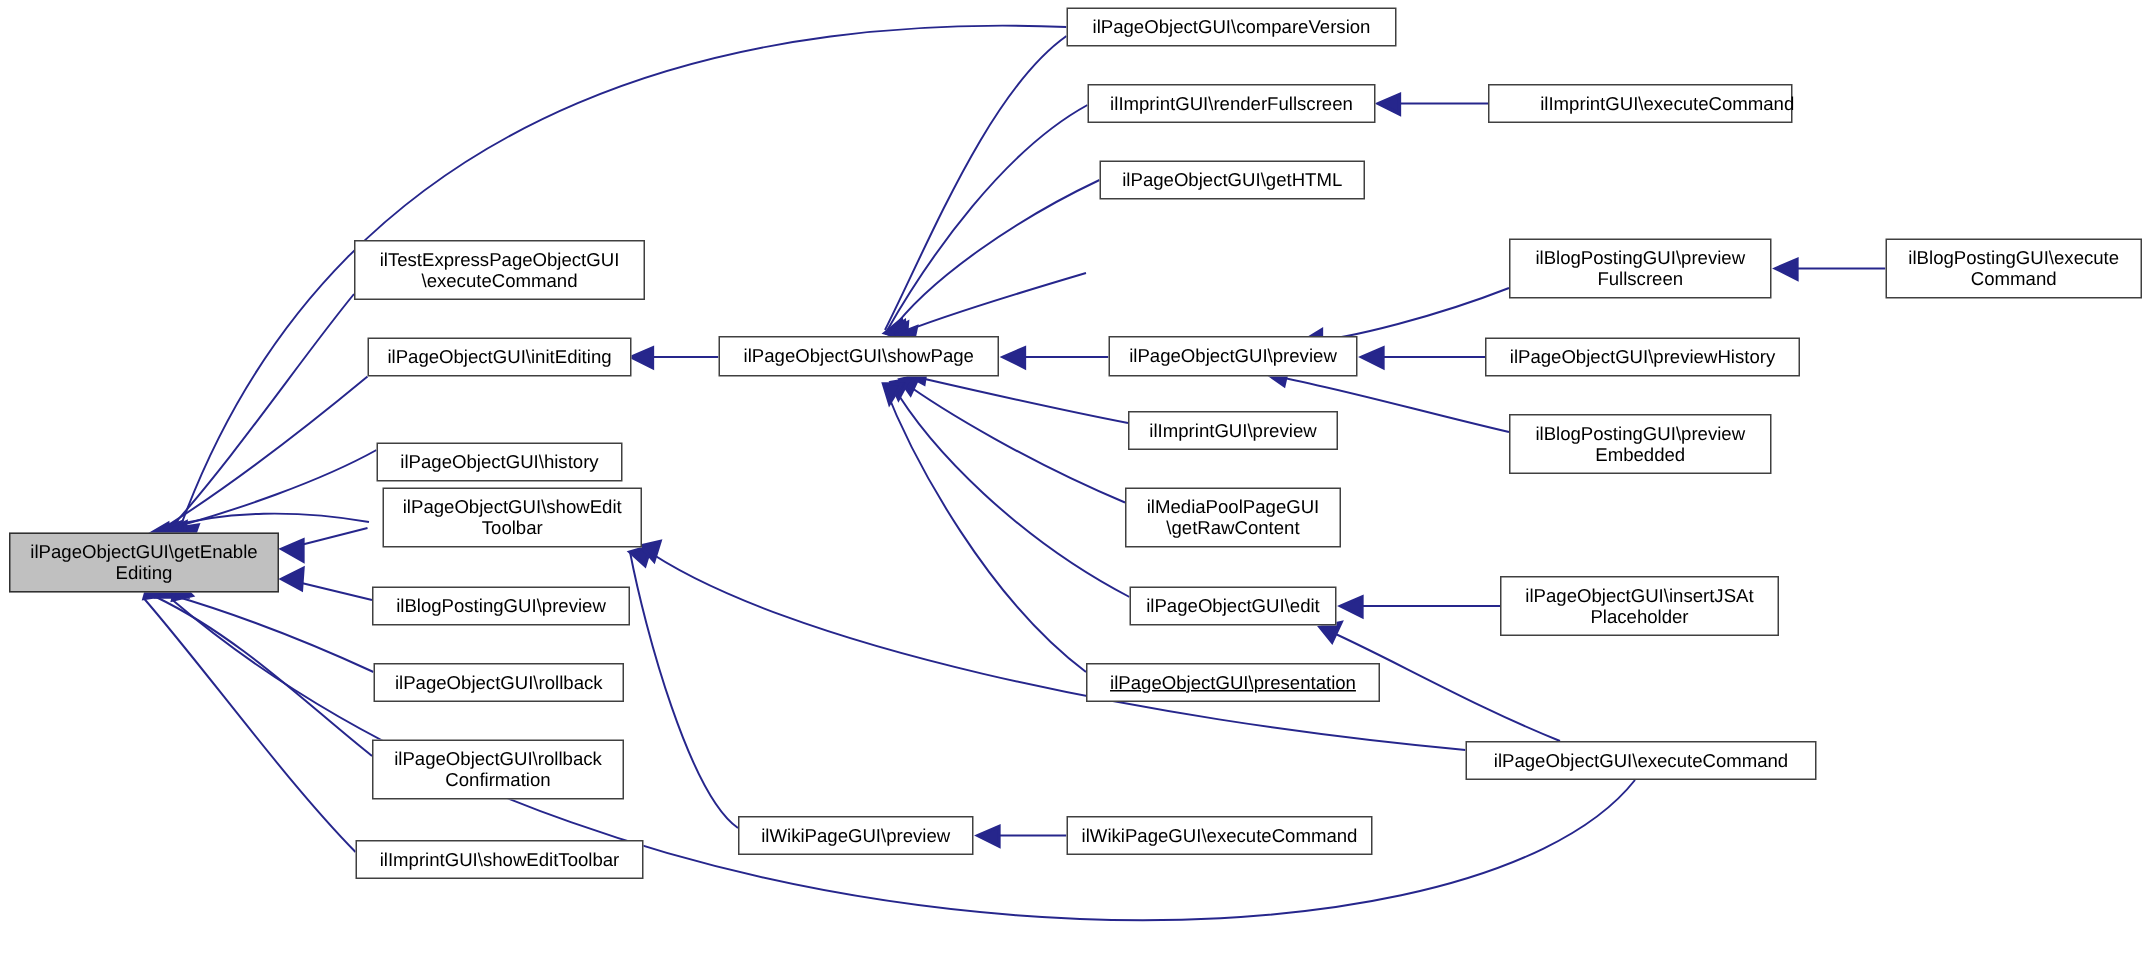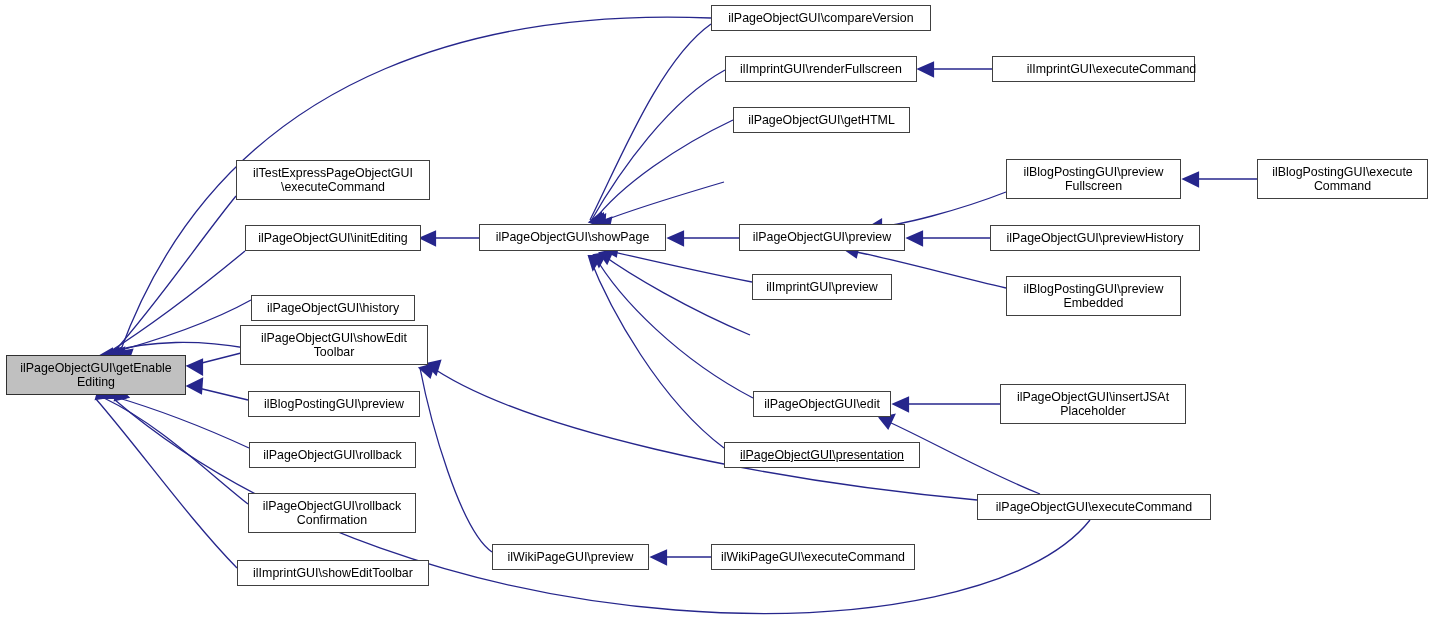--- a/index.html
+++ b/index.html
@@ -80,33 +80,35 @@
       <path d="M 652,557 l 14,-6 l 0,13 z" fill="#26268c" stroke="#26268c" stroke-width="2.2" stroke-linejoin="miter"></path>
       <path d="M 1090,520 C 980,660 420,660 115,400" fill="none" stroke="#26268c" stroke-width="1.3"></path>
       <path d="M 115,400 l 3,-13 l 10,10 z" fill="#26268c" stroke="#26268c" stroke-width="2.2" stroke-linejoin="miter"></path>
     </svg>
 <div class="node focus" style="left: 6px; top: 355px; width: 180px; height: 40px;">ilPageObjectGUI\getEnable
 Editing</div>
     <div class="node" style="left: 236px; top: 160px; width: 194px; height: 40px;">ilTestExpressPageObjectGUI
 \executeCommand</div>
     <div class="node" style="left: 245px; top: 225px; width: 176px; height: 26px;">ilPageObjectGUI\initEditing</div>
     <div class="node" style="left: 251px; top: 274px; width: 164px; height: 26px; margin-top: 21px;">ilPageObjectGUI\history</div>
-    <div class="node" style="left: 240px; top: 325px; width: 188px; height: 40px;">ilPageObjectGUI\showEdit
+    <div class="node" style="left: 255px; top: 325px; width: 173px; height: 40px;">ilPageObjectGUI\showEdit
 Toolbar</div>
     <div class="node" style="left: 248px; top: 391px; width: 172px; height: 26px;">ilBlogPostingGUI\preview</div>
     <div class="node" style="left: 249px; top: 442px; width: 167px; height: 26px;">ilPageObjectGUI\rollback</div>
     <div class="node" style="left: 248px; top: 493px; width: 168px; height: 40px;">ilPageObjectGUI\rollback
 Confirmation</div>
     <div class="node" style="left: 237px; top: 560px; width: 192px; height: 26px;">ilImprintGUI\showEditToolbar</div>
     <div class="node" style="left: 479px; top: 224px; width: 187px; height: 27px;">ilPageObjectGUI\showPage</div>
     <div class="node" style="left: 711px; top: 5px; width: 220px; height: 26px;">ilPageObjectGUI\compareVersion</div>
     <div class="node" style="left: 725px; top: 56px; width: 192px; height: 26px;">ilImprintGUI\renderFullscreen</div>
     <div class="node" style="left: 733px; top: 107px; width: 177px; height: 26px;">ilPageObjectGUI\getHTML</div>
     <div class="node" style="left: 739px; top: 224px; width: 166px; height: 27px;">ilPageObjectGUI\preview</div>
     <div class="node" style="left: 752px; top: 274px; width: 140px; height: 26px;">ilImprintGUI\preview</div>
+    <div class="node" style="left: 750px; top: 325px; width: 144px; height: 40px;">ilMediaPoolPageGUI
+\getRawContent</div>
     <div class="node" style="left: 753px; top: 391px; width: 138px; height: 26px;">ilPageObjectGUI\edit</div>
     <div class="node" style="left: 724px; top: 442px; width: 196px; height: 26px; text-decoration: underline;">ilPageObjectGUI\presentation</div>
     <div class="node" style="left: 492px; top: 544px; width: 157px; height: 26px;">ilWikiPageGUI\preview</div>
     <div class="node" style="left: 992px; top: 56px; width: 203px; height: 26px; padding-left: 36px;">ilImprintGUI\executeCommand</div>
     <div class="node" style="left: 1006px; top: 159px; width: 175px; height: 40px;">ilBlogPostingGUI\preview
 Fullscreen</div>
     <div class="node" style="left: 990px; top: 225px; width: 210px; height: 26px;">ilPageObjectGUI\previewHistory</div>
     <div class="node" style="left: 1006px; top: 276px; width: 175px; height: 40px;">ilBlogPostingGUI\preview
 Embedded</div>
     <div class="node" style="left: 1000px; top: 384px; width: 186px; height: 40px;">ilPageObjectGUI\insertJSAt

